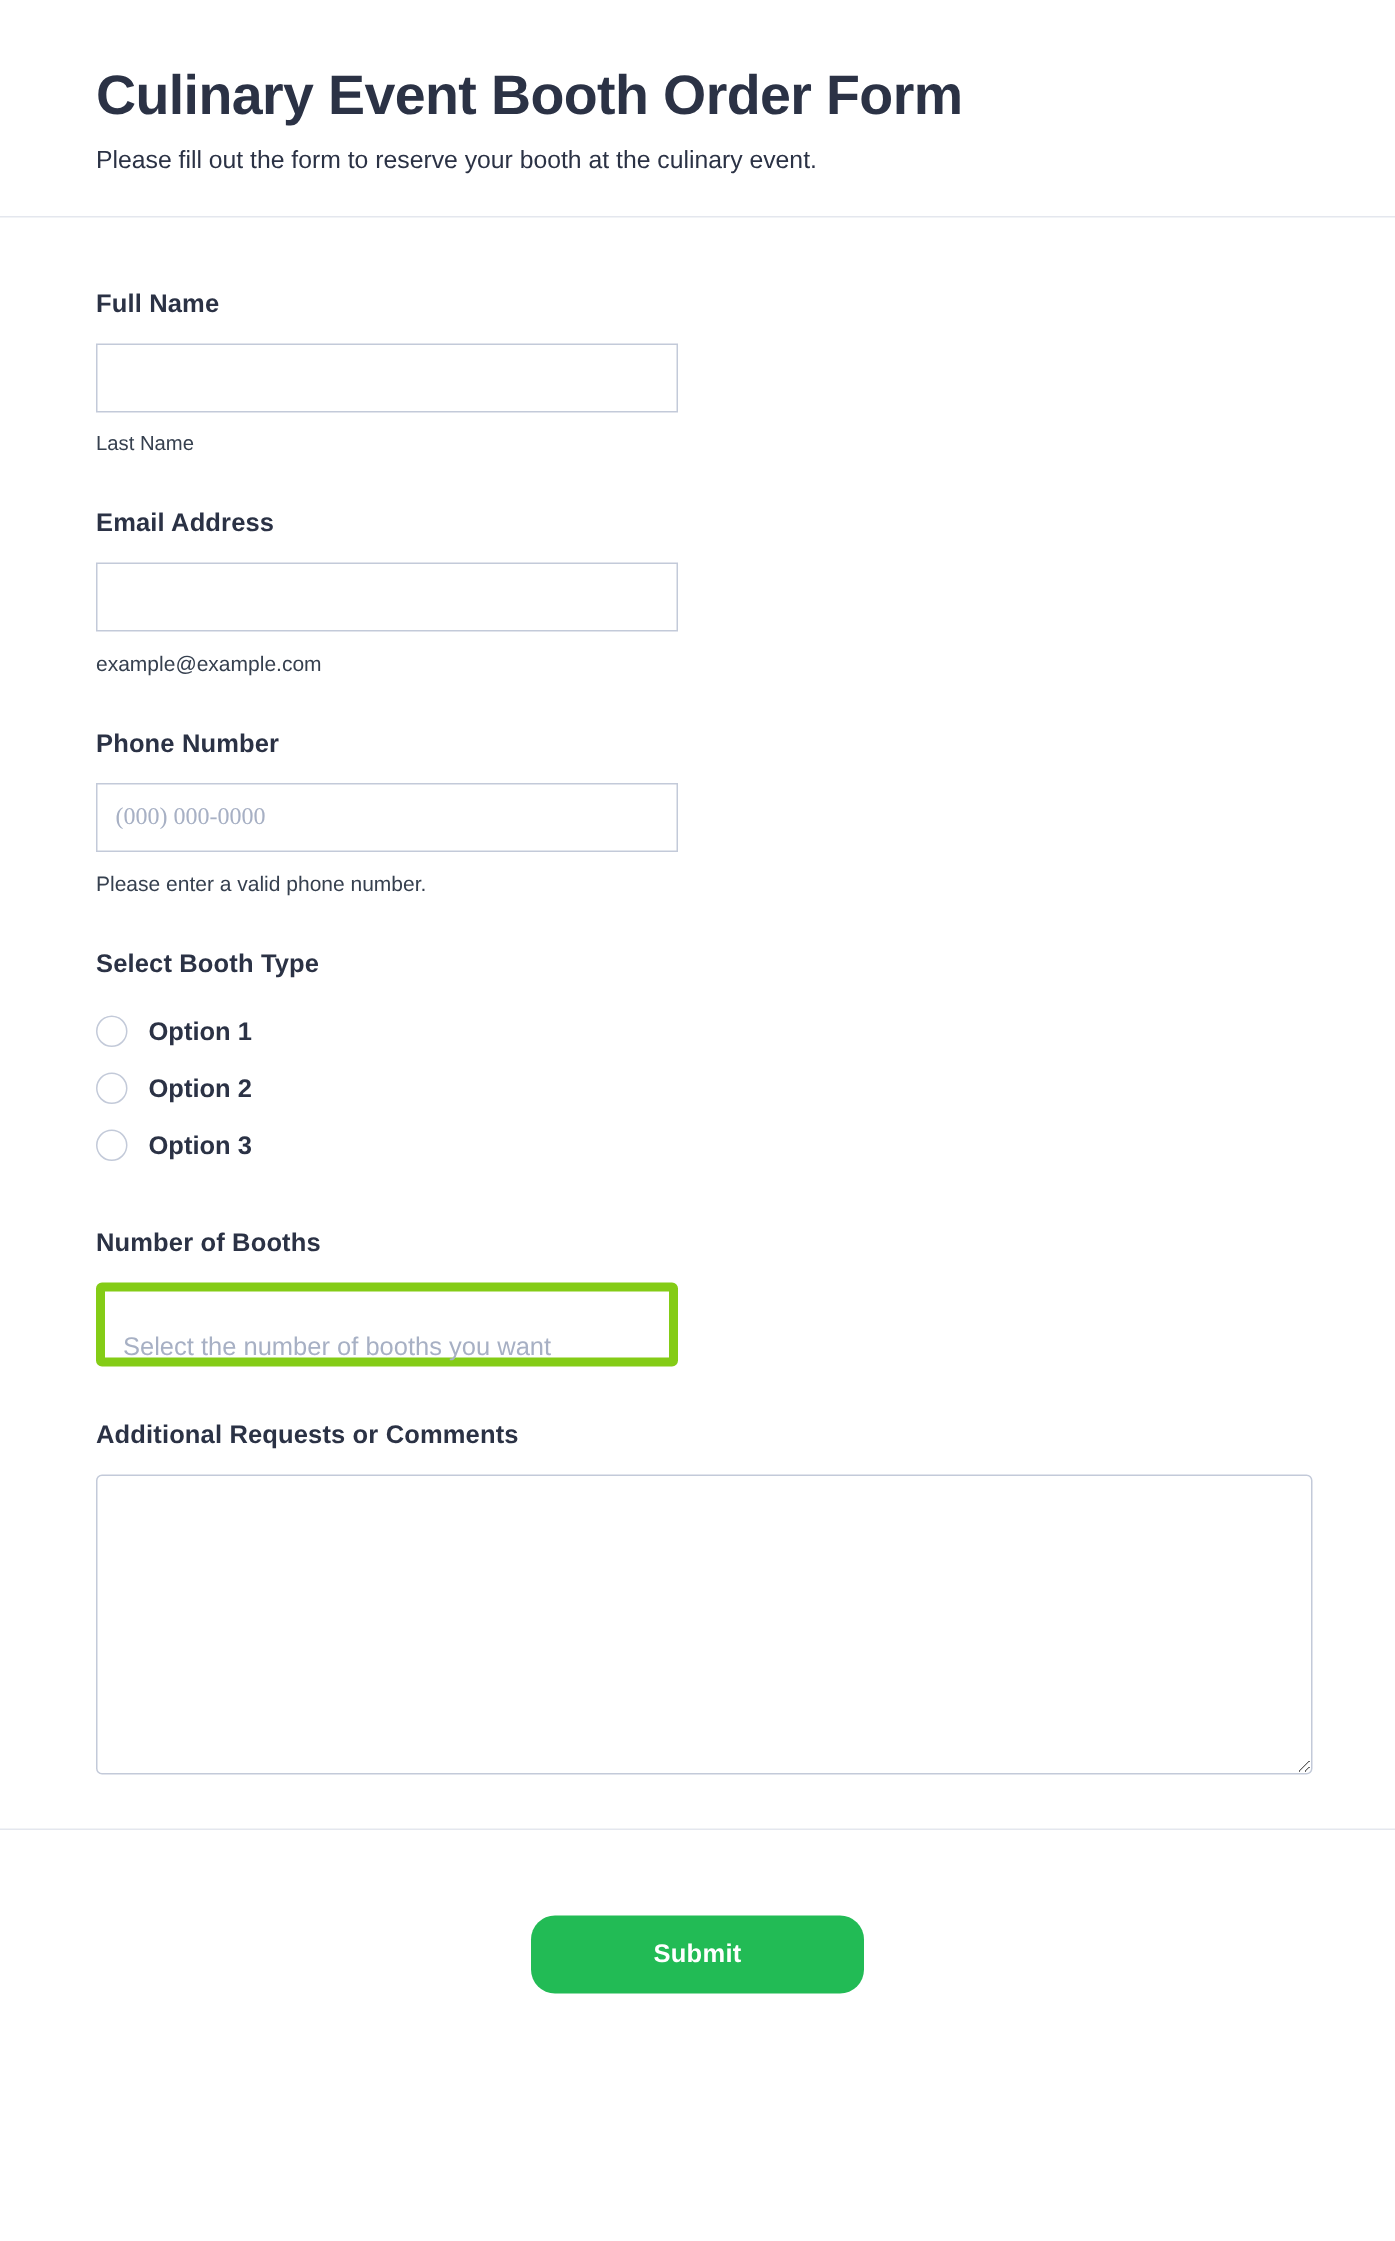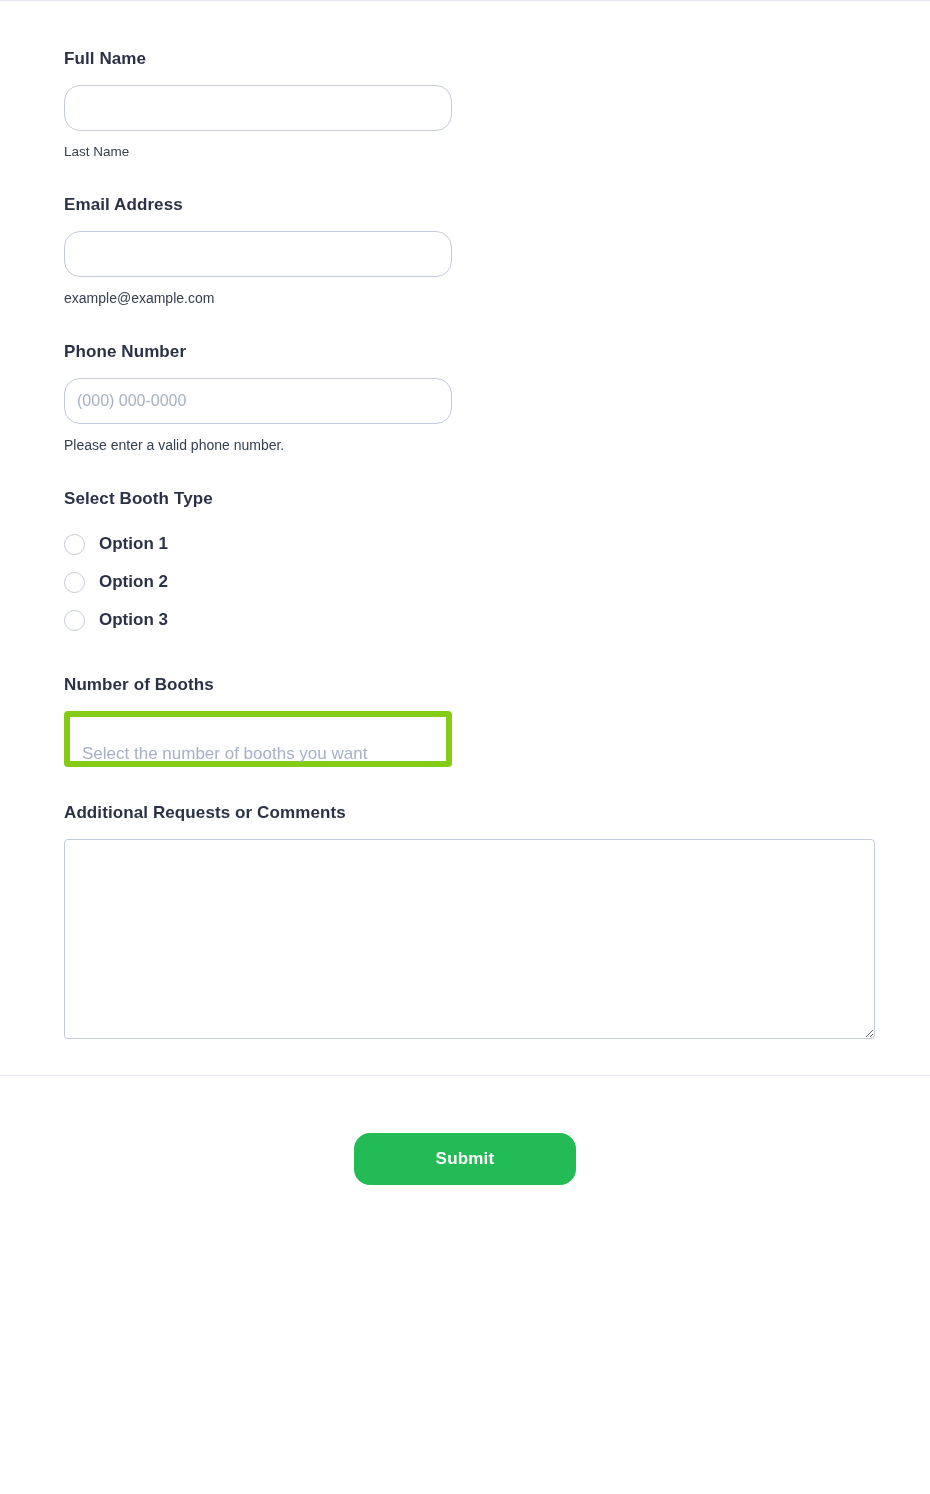--- a/index.html
+++ b/index.html
@@ -75,26 +75,26 @@
   .col {
     width: 390px;
     flex: 0 0 390px;
   }
 
   .text-input {
     display: block;
     width: 390px;
     height: 46px;
     padding: 8px 12px;
-    font-family: Liberation Sans, sans-serif;
+    font-family: Liberation Serif, serif;
     font-size: 16px;
     color: #2b3245;
     background: #ffffff;
     border: 1px solid #c3cad9;
-    border-radius: 16px;
+    border-radius: 0;
     outline: none;
   }
   .text-input::placeholder {
     color: #a7b0c4;
   }
   .text-input.narrow {
     width: 388px;
   }
 
   .sub-label {
@@ -194,20 +194,24 @@
     cursor: pointer;
     letter-spacing: 0.2px;
     margin-top: 12px;
   }
 </style>
 </head>
 <body>
 
 <div class="form-page">
 
+  <div class="form-header">
+    <h1 class="form-title">Culinary Event Booth Order Form</h1>
+    <p class="form-subtitle">Please fill out the form to reserve your booth at the culinary event.</p>
+  </div>
   <hr class="divider">
 
   <div class="form-body">
 
     <div class="field-block">
       <span class="field-label">Full Name</span>
       <div class="row">
         <div class="col">
           <input class="text-input narrow" type="text" placeholder="" style="">
           <span class="sub-label">Last Name</span>

